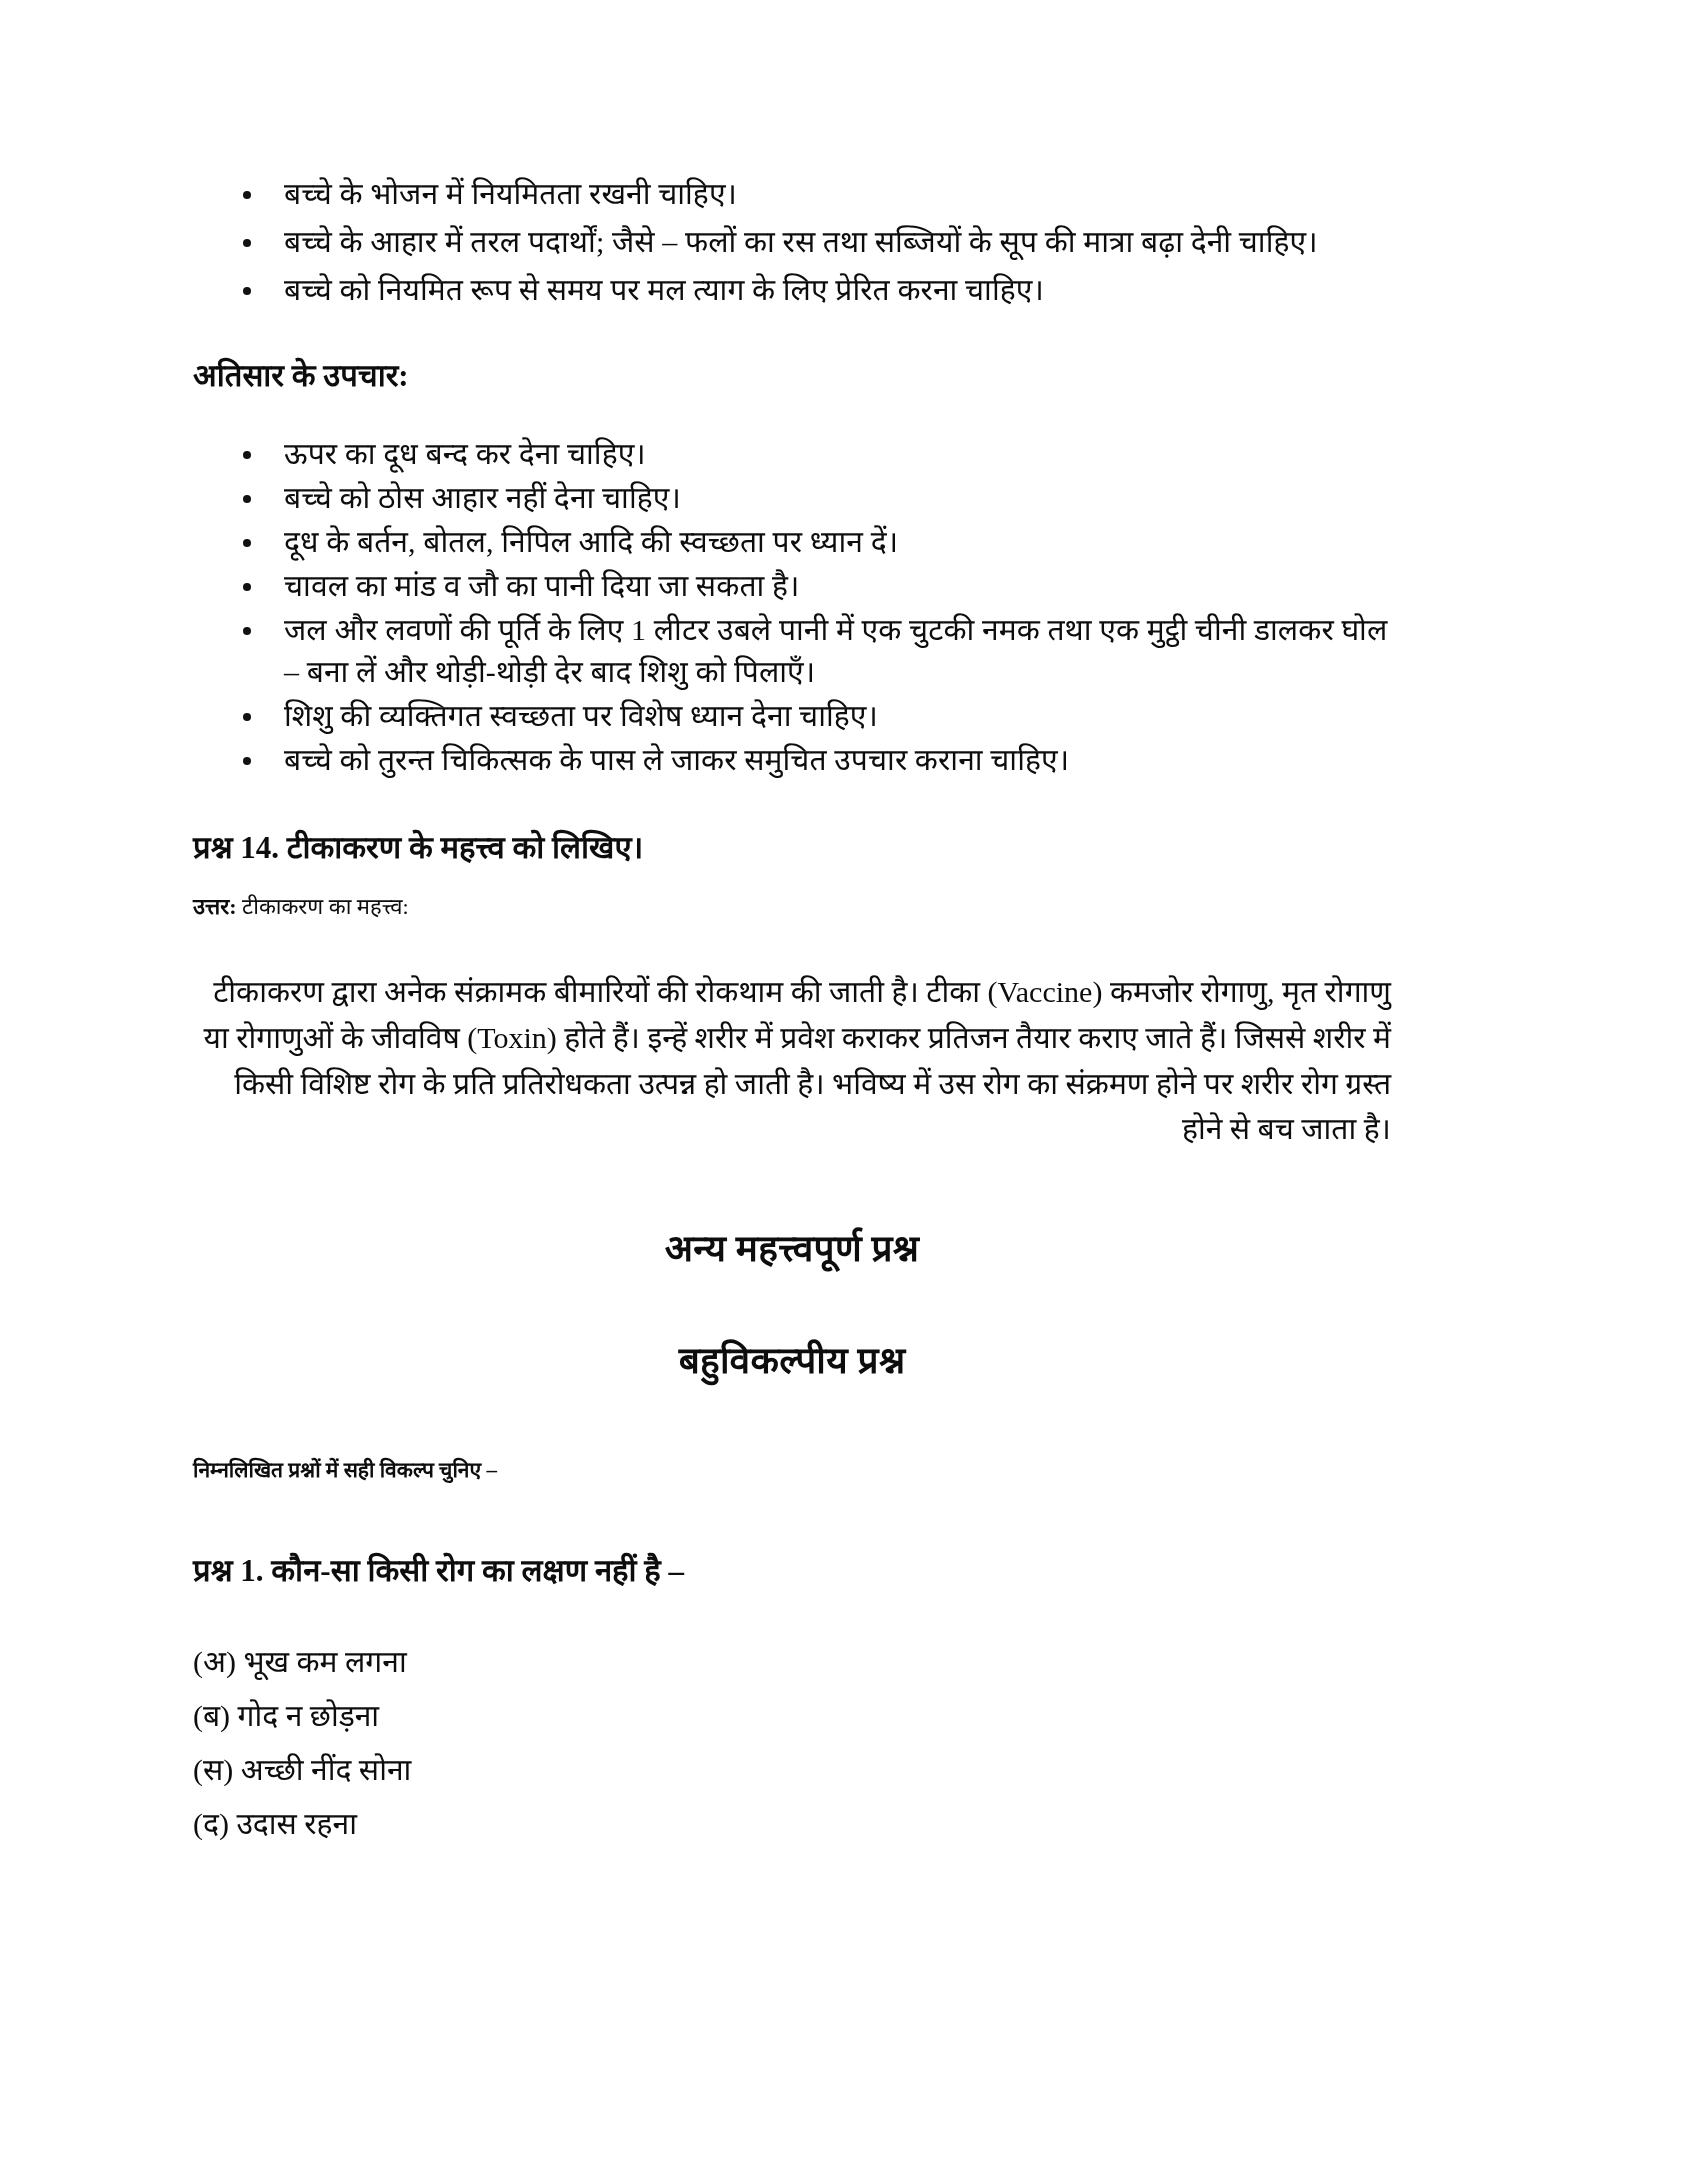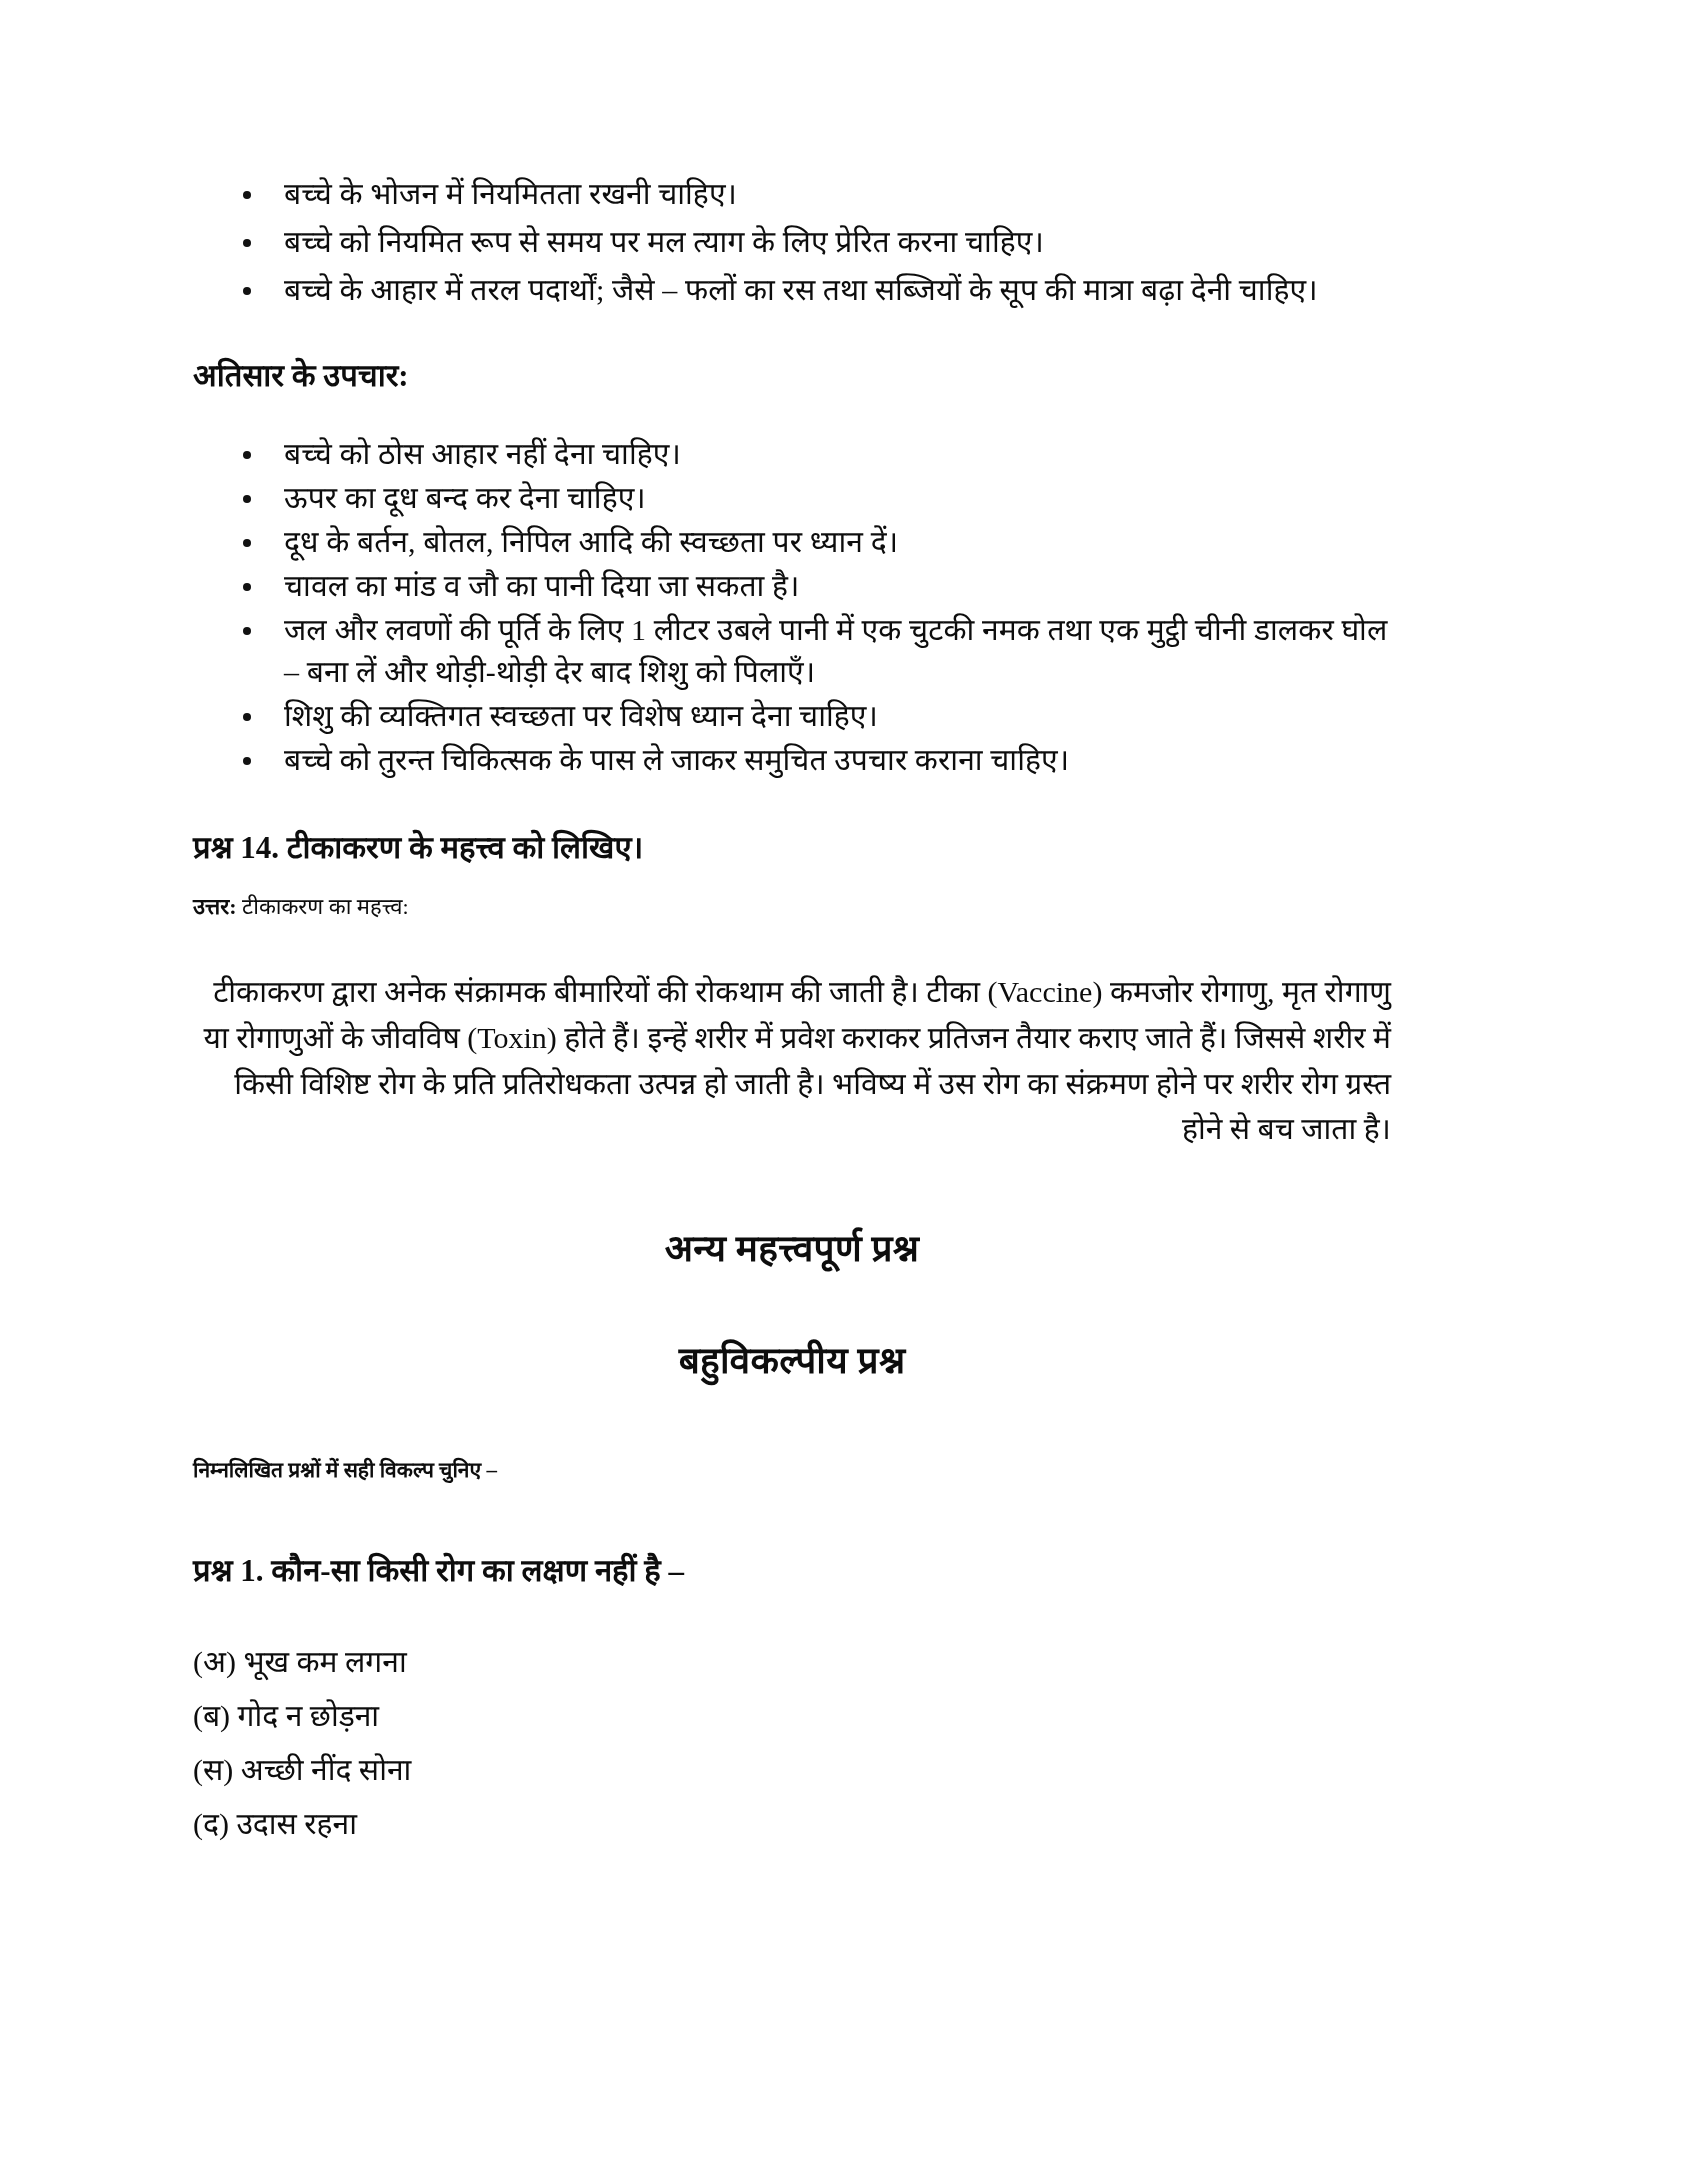--- a/index.html
+++ b/index.html
@@ -122,29 +122,29 @@
   .nowrap-break { white-space: pre-wrap; }
 </style>
 </head>
 <body>
 
 <div class="page">
   <div class="content">
 
     <ul class="bullets">
       <li><span>बच्चे के भोजन में नियमितता रखनी चाहिए।</span></li>
+      <li><span>बच्चे के आहार में तरल पदार्थों; जैसे – फलों का रस तथा सब्जियों के सूप की मात्रा बढ़ा देनी चाहिए।</span></li>
       <li><span>बच्चे को नियमित रूप से समय पर मल त्याग के लिए प्रेरित करना चाहिए।</span></li>
-      <li><span>बच्चे के आहार में तरल पदार्थों; जैसे – फलों का रस तथा सब्जियों के सूप की मात्रा बढ़ा देनी चाहिए।</span></li>
     </ul>
 
     <div class="sec-heading">अतिसार के उपचार:</div>
 
     <ul class="bullets tight">
+      <li><span>ऊपर का दूध बन्द कर देना चाहिए।</span></li>
       <li><span>बच्चे को ठोस आहार नहीं देना चाहिए।</span></li>
-      <li><span>ऊपर का दूध बन्द कर देना चाहिए।</span></li>
       <li><span>दूध के बर्तन, बोतल, निपिल आदि की स्वच्छता पर ध्यान दें।</span></li>
       <li><span>चावल का मांड व जौ का पानी दिया जा सकता है।</span></li>
       <li><span>जल और लवणों की पूर्ति के लिए 1 लीटर उबले पानी में एक चुटकी नमक तथा एक मुट्ठी चीनी डालकर घोल – बना लें और थोड़ी-थोड़ी देर बाद शिशु को पिलाएँ।</span></li>
       <li><span>शिशु की व्यक्तिगत स्वच्छता पर विशेष ध्यान देना चाहिए।</span></li>
       <li><span>बच्चे को तुरन्त चिकित्सक के पास ले जाकर समुचित उपचार कराना चाहिए।</span></li>
     </ul>
 
     <div class="q-heading">प्रश्न 14. टीकाकरण के महत्त्व को लिखिए।</div>
 
     <div class="answer-line">

